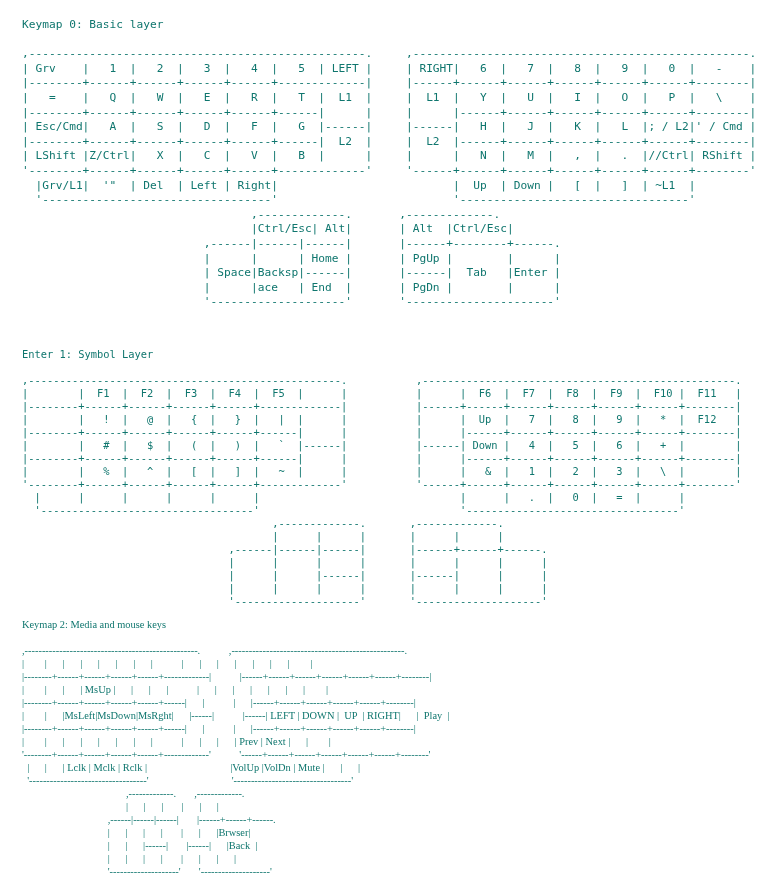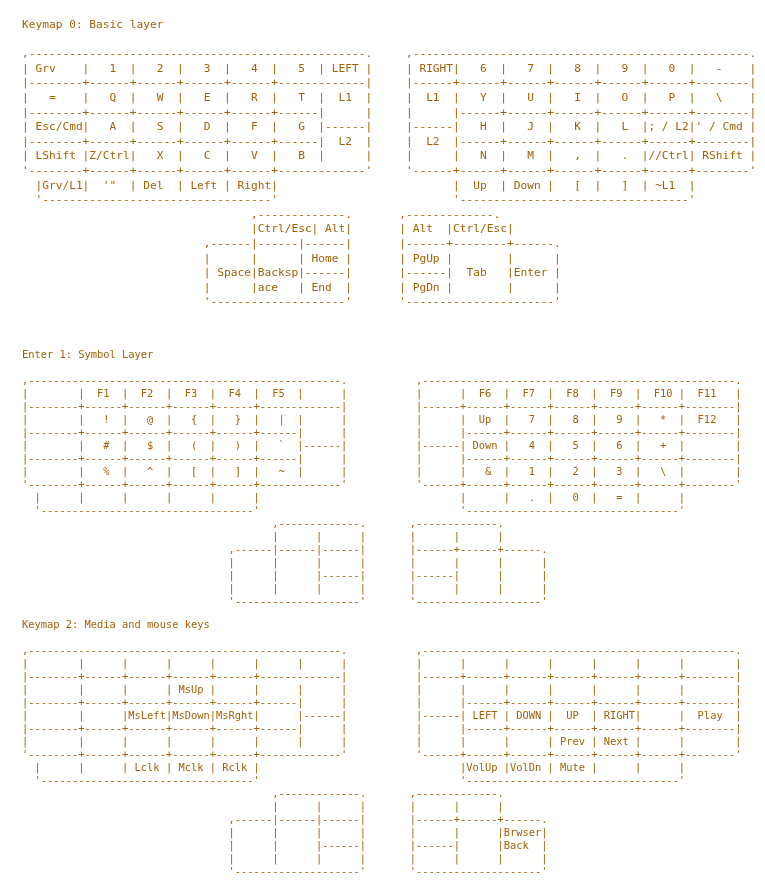--- a/index.html
+++ b/index.html
@@ -36,26 +36,26 @@
   .s0 .km-title { margin-bottom: 14.6px; }
   
   .s12 .km-title, .s12 .km-art {
     font-size: 10.4px;
     line-height: 13px;
   }
   .s12 .km-title { margin-bottom: 13px; }
 
   #section-keymap-0 { margin-bottom: 38px; }
   #section-keymap-1 { margin-bottom: 10px; }
-  #section-keymap-2 { margin-bottom: 0; }
+  #section-keymap-2 { margin-bottom: 0; font-family: Liberation Serif, serif; }
 </style>
 </head>
 <body style="background: rgb(255, 255, 255);">
 
-<div id="page" style="color: #a16207;">
+<div id="page" style="color: #0f766e;">
 
   <section id="section-keymap-0" class="s0">
     <h2 class="km-title">Keymap 0: Basic layer</h2>
     <pre class="km-art">,--------------------------------------------------.     ,--------------------------------------------------.
 | Grv    |   1  |   2  |   3  |   4  |   5  | LEFT |     | RIGHT|   6  |   7  |   8  |   9  |   0  |   -    |
 |--------+------+------+------+------+-------------|     |------+------+------+------+------+------+--------|
 |   =    |   Q  |   W  |   E  |   R  |   T  |  L1  |     |  L1  |   Y  |   U  |   I  |   O  |   P  |   \    |
 |--------+------+------+------+------+------|      |     |      |------+------+------+------+------+--------|
 | Esc/Cmd|   A  |   S  |   D  |   F  |   G  |------|     |------|   H  |   J  |   K  |   L  |; / L2|' / Cmd |
 |--------+------+------+------+------+------|  L2  |     |  L2  |------+------+------+------+------+--------|

